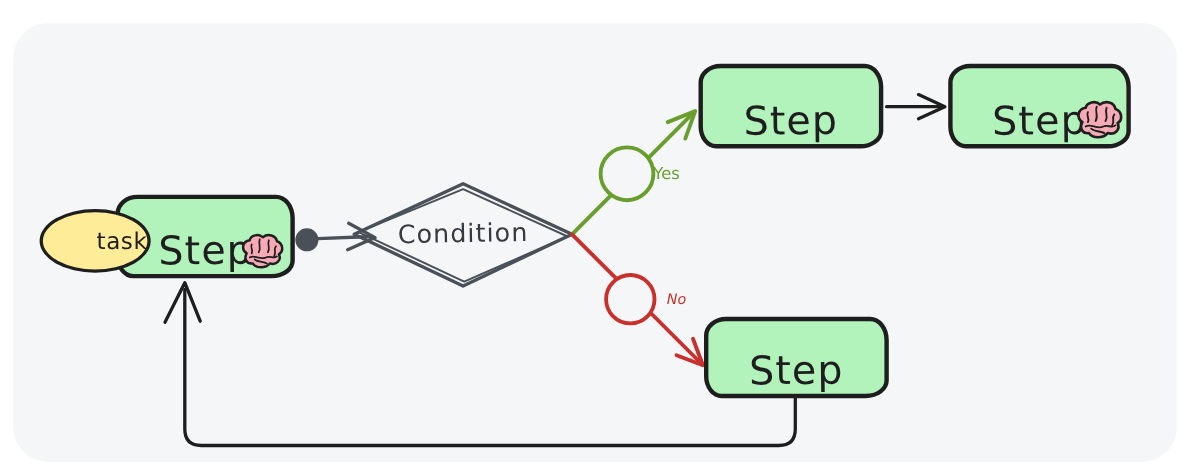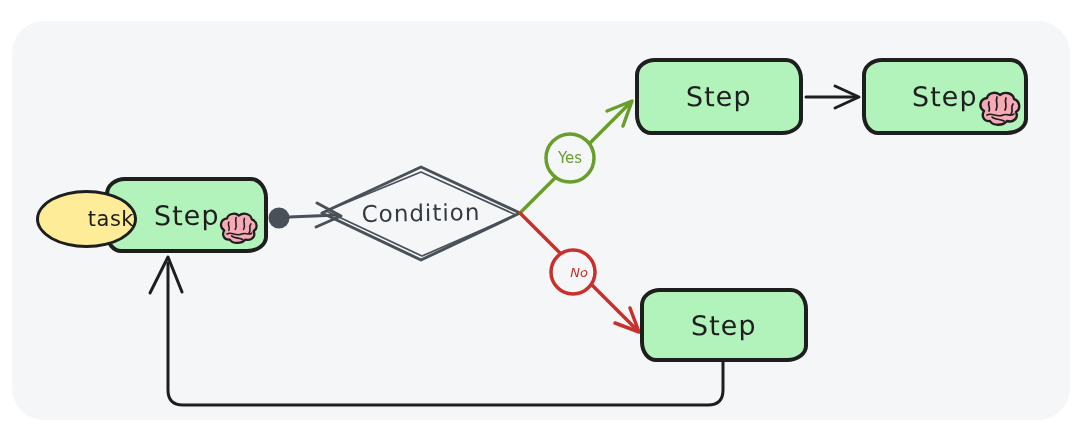--- a/index.html
+++ b/index.html
@@ -14,24 +14,24 @@
     background:var(--page-bg);
     font-family:"DejaVu Sans","Liberation Sans",sans-serif;
     color:var(--ink);
   }
   .panel{
     position:absolute;left:12px;top:21px;width:1058px;height:399px;
     background:var(--panel-bg);border-radius:32px;
   }
   .wires{position:absolute;left:0;top:0;width:1080px;height:432px;}
   .node{
-    position:absolute;display:flex;align-items:center;justify-content:center;
+    position:absolute;display:flex;align-items:flex-end;justify-content:center;
     background:var(--node-fill);border:4px solid var(--ink);
     border-radius:20px 17px 21px 16px / 17px 21px 16px 20px;
-    font-size:27px;letter-spacing:1px;color:var(--ink);
+    font-size:36px;letter-spacing:1px;color:var(--ink);
   }
   .node .label{transform:rotate(-0.6deg);}
   .task{
     position:absolute;left:36px;top:190px;width:101px;height:58px;
     background:var(--task-fill);border:3.5px solid var(--ink);border-radius:50%;
     display:flex;align-items:center;justify-content:flex-end;
     font-size:21px;letter-spacing:0.5px;z-index:3;
   }
   .step-main{left:105px;top:177px;width:163px;height:76px;z-index:2;}
   .step-top-1{left:635px;top:58px;width:168px;height:77px;}
@@ -40,21 +40,21 @@
   .brain{position:absolute;pointer-events:none;}
   .brain-main{right:4px;bottom:3px;width:44px;height:35px;}
   .brain-top2{right:1px;bottom:3px;width:48px;height:38px;}
   .condition-label{
     position:absolute;left:322px;top:196px;width:198px;height:34px;
     display:flex;align-items:center;justify-content:center;
     font-size:23px;letter-spacing:1px;color:var(--condition-text);
     transform:rotate(-1deg);
   }
   .edge-badge-label{
-    position:absolute;display:flex;align-items:center;justify-content:center;
+    position:absolute;display:flex;align-items:center;justify-content:center;margin-left:36px;
   }
   .yes-label{left:546px;top:144px;width:48px;height:28px;font-size:15px;color:var(--green);}
   .no-label{left:551px;top:259px;width:56px;height:26px;font-size:13px;font-style:italic;color:var(--red);}
   .stroke-gray{stroke:var(--gray);fill:none;stroke-linecap:round;stroke-linejoin:round;}
   .stroke-ink{stroke:var(--ink);fill:none;stroke-linecap:round;stroke-linejoin:round;}
   .stroke-green{stroke:var(--green);fill:none;stroke-linecap:round;stroke-linejoin:round;}
   .stroke-red{stroke:var(--red);fill:none;stroke-linecap:round;stroke-linejoin:round;}
   .badge-circle{fill:var(--panel-bg);}
   .dot{fill:var(--gray);stroke:none;}
   .brain-body{fill:var(--brain-pink);stroke:var(--ink);stroke-width:2.4;stroke-linejoin:round;}

